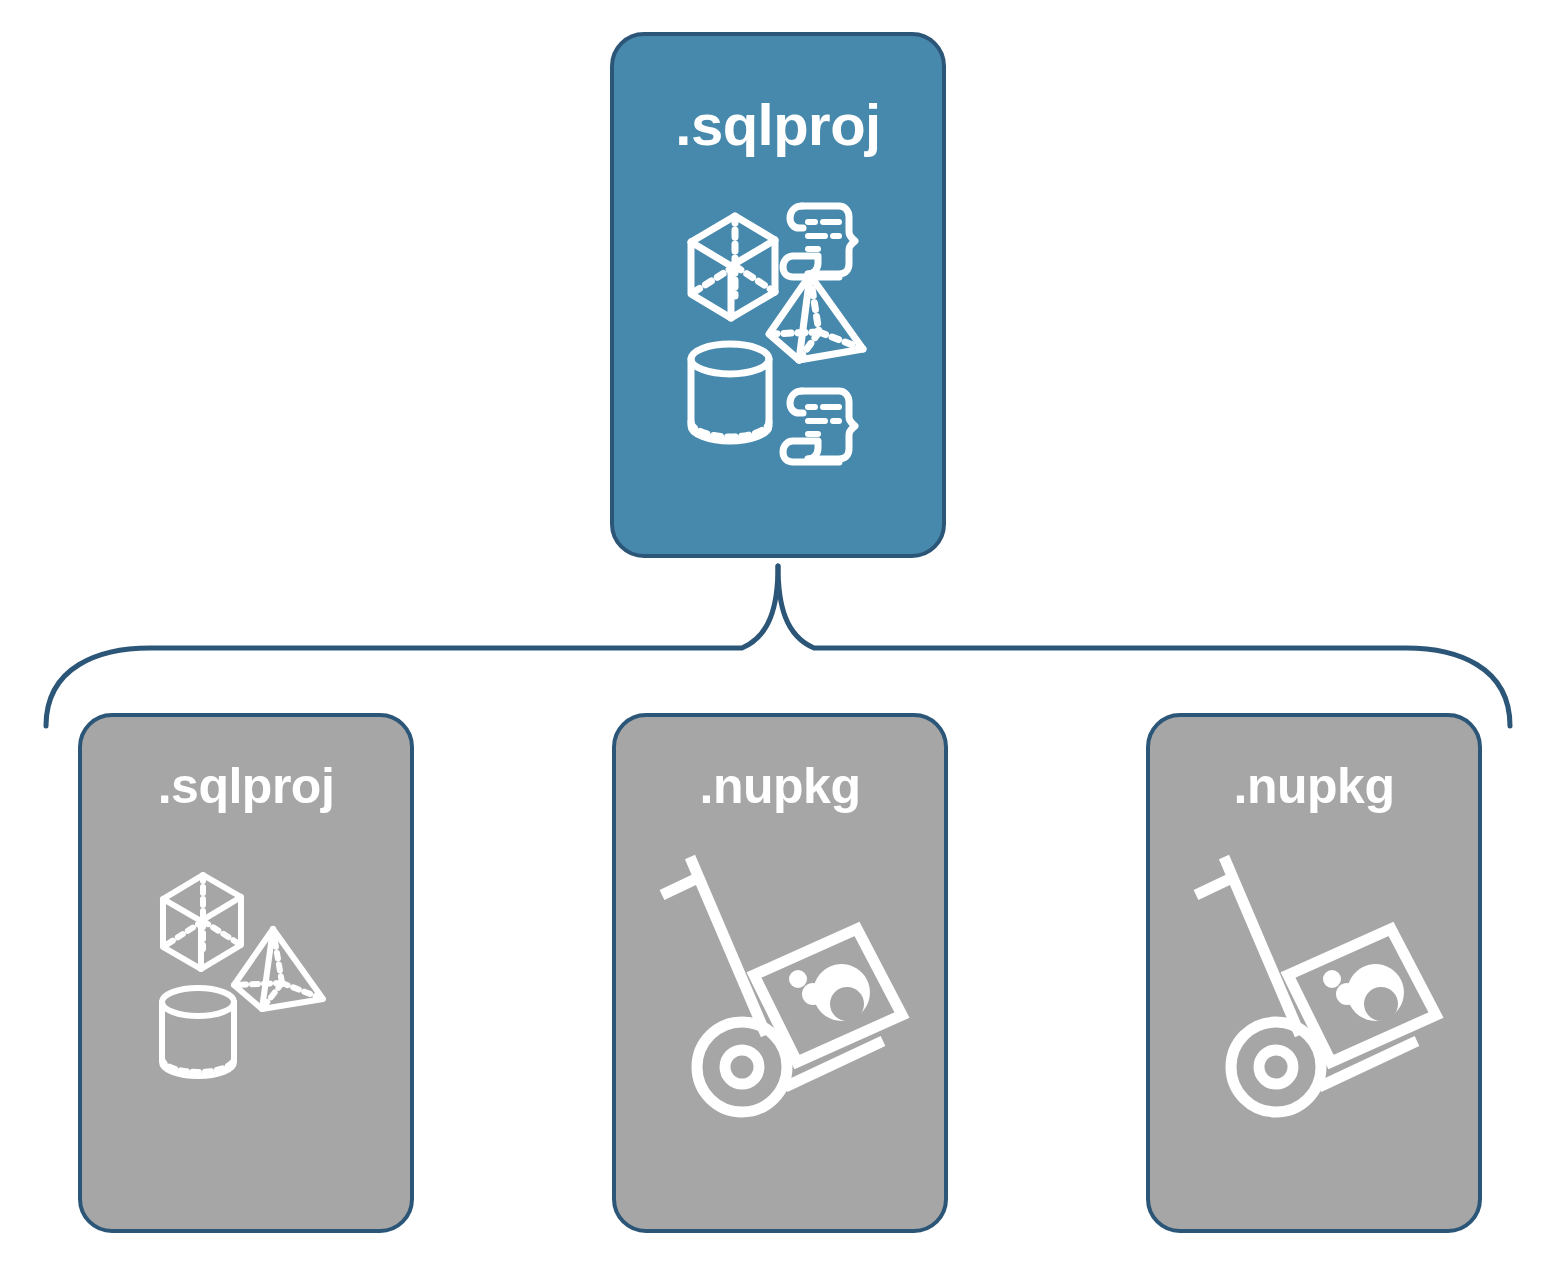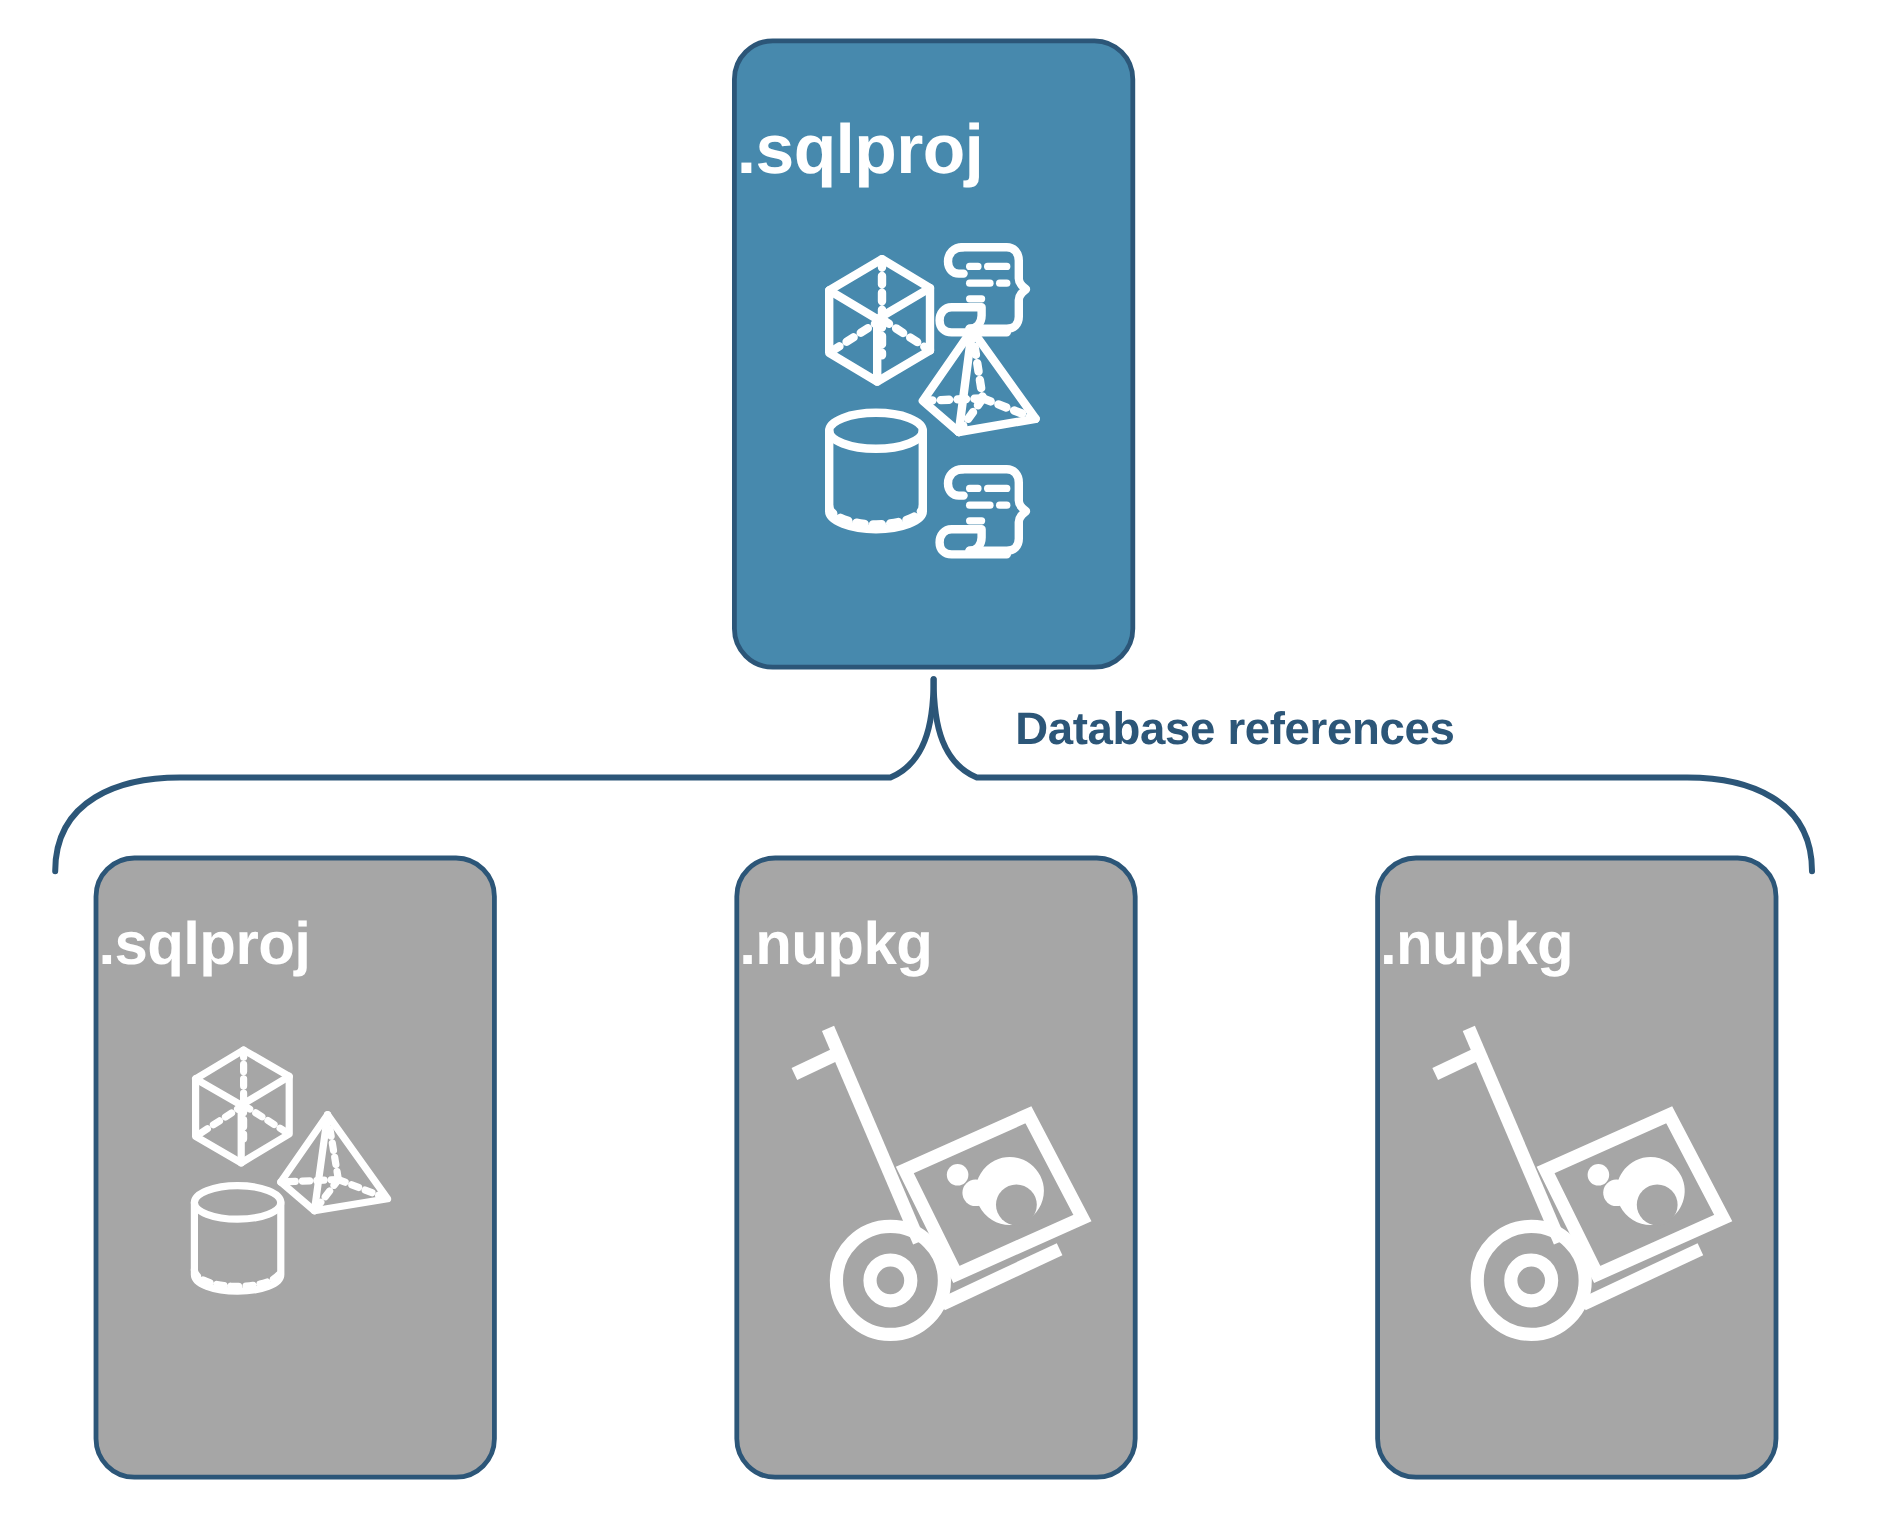--- a/index.html
+++ b/index.html
@@ -27,21 +27,21 @@
     border-radius: 34px;
     overflow: hidden;
   }
   .node.primary { background: #4789ad; }
   .node.secondary { background: #a6a6a6; }
 
   .node-title {
     position: absolute;
     left: 0;
     width: 100%;
-    text-align: left;
+    text-align: center;
     color: #ffffff;
     font-weight: bold;
     letter-spacing: -0.5px;
     line-height: 1;
     white-space: nowrap;
     user-select: none;
   }
   .node-icons {
     position: absolute;
     left: 0;
@@ -219,15 +219,14 @@
             <path d="M189 120 C203 113 220 119 227 133 C234 147 228 164 214 171 C200 178 183 172 176 158 C169 144 175 127 189 120 Z"></path>
             <circle cx="158" cy="132" r="9"></circle>
             <circle cx="173" cy="147" r="11"></circle>
             <circle cx="207" cy="157" r="17" fill="#a6a6a6"></circle>
           </g>
         </g>
       </svg>
     </div>
   </div>
 
-  <div id="brace-label">Database references</div>
 
 </div>
 
 </body></html>

